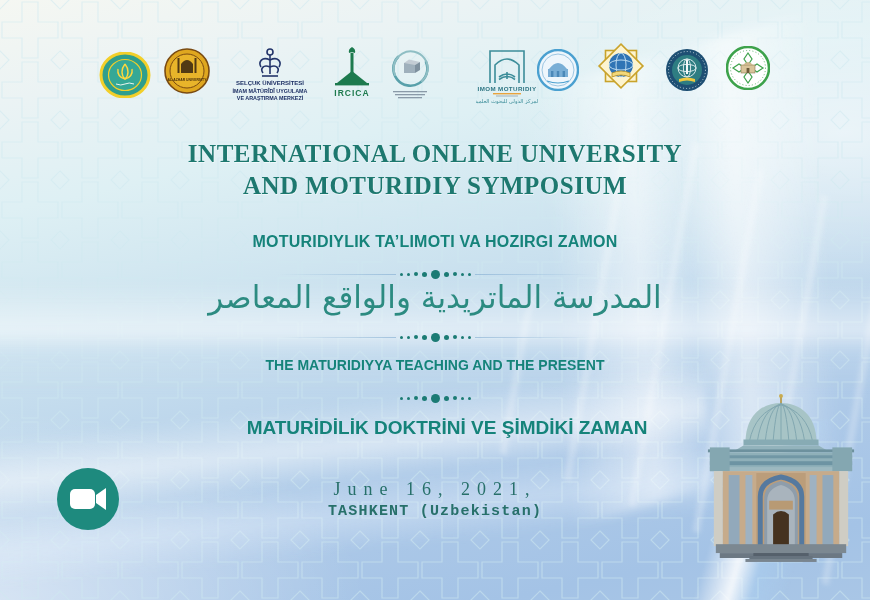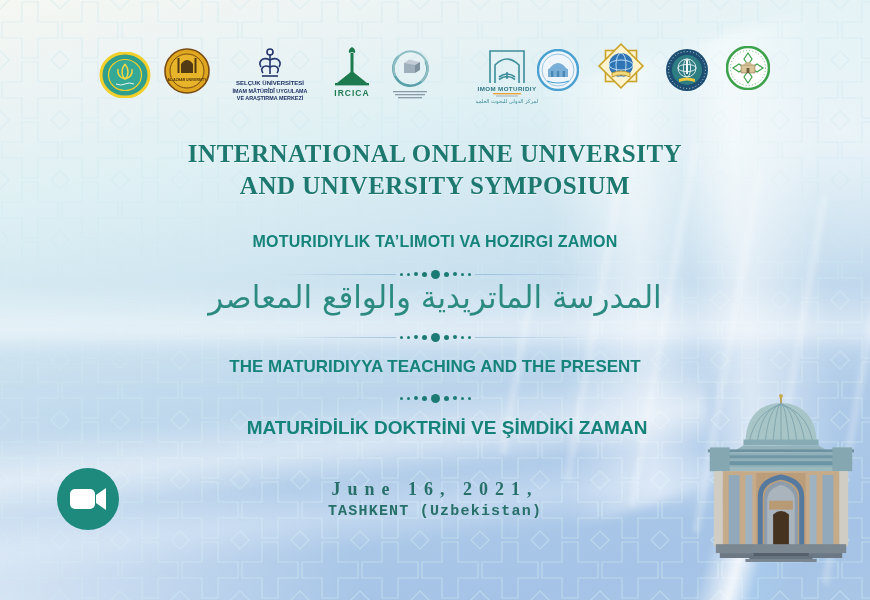--- a/index.html
+++ b/index.html
@@ -30,24 +30,24 @@
   .logo svg{display:block;}
   .logo text{font-family:"Liberation Sans",sans-serif;}
 
   .title{position:absolute;left:0;right:0;top:138px;text-align:center;
     font-family:"Liberation Serif",serif;font-weight:bold;font-size:25px;line-height:1.28;
     color:#1d786f;letter-spacing:.5px;text-shadow:.6px .8px .6px rgba(255,255,255,.55);}
   .sub{position:absolute;left:0;right:0;text-align:center;font-weight:bold;color:#15837a;}
   .uz{top:233px;font-size:16px;letter-spacing:.2px;}
   .ar{top:279px;font-size:31px;font-weight:normal;color:#2c8b81;
       font-family:"DejaVu Sans",sans-serif;direction:rtl;text-align:center;}
-  .en{top:357px;font-size:17px;}
+  .en{top:357px;font-size:14px;}
   .tr{top:417px;font-size:19px;padding-left:24px;}
   .date{position:absolute;left:0;right:0;top:479px;text-align:center;
-    font-family:"Liberation Serif",serif;font-weight:bold;font-size:18px;
+    font-family:"Liberation Serif",serif;font-weight:normal;font-size:18px;
     letter-spacing:7px;color:#27706a;}
   .loc{position:absolute;left:0;right:0;top:503px;text-align:center;
     font-family:Liberation Mono, monospace;font-weight:bold;font-size:15px;
     letter-spacing:1.2px;color:#27706a;}
 
   .separator{position:absolute;left:0;right:0;display:flex;align-items:center;justify-content:center;gap:4px;height:12px;}
   .sep1{top:268px;} .sep2{top:331px;} .sep3{top:392px;}
   .sep-line{width:118px;height:1px;}
   .sep-line.l{background:linear-gradient(90deg,transparent,rgba(120,165,205,.55));}
   .sep-line.r{background:linear-gradient(270deg,transparent,rgba(120,165,205,.55));}
@@ -238,21 +238,21 @@
           <rect x="15" y="19" width="14" height="8" fill="#d9c49a" stroke="#8a7a52" stroke-width=".6"></rect>
           <path d="M17,19 Q22,13 27,19 Z" fill="#cdb68c"></path>
           <rect x="20.6" y="22" width="2.8" height="5" fill="#6b5b39"></rect>
         </g>
       </svg>
     </div>
   </div>
 
   <div class="title">
     <div>INTERNATIONAL ONLINE UNIVERSITY</div>
-    <div>AND UNIVERSITY SYMPOSIUM</div>
+    <div>AND MOTURIDIY SYMPOSIUM</div>
   </div>
 
   <div class="sub uz">MOTURIDIYLIK TA’LIMOTI VA HOZIRGI ZAMON</div>
 
   <div class="separator sep1">
     <span class="sep-line l"></span>
     <span class="dot d1"></span>
       <span class="dot d1"></span>
     <span class="dot d2"></span>
       <span class="dot d3"></span>

